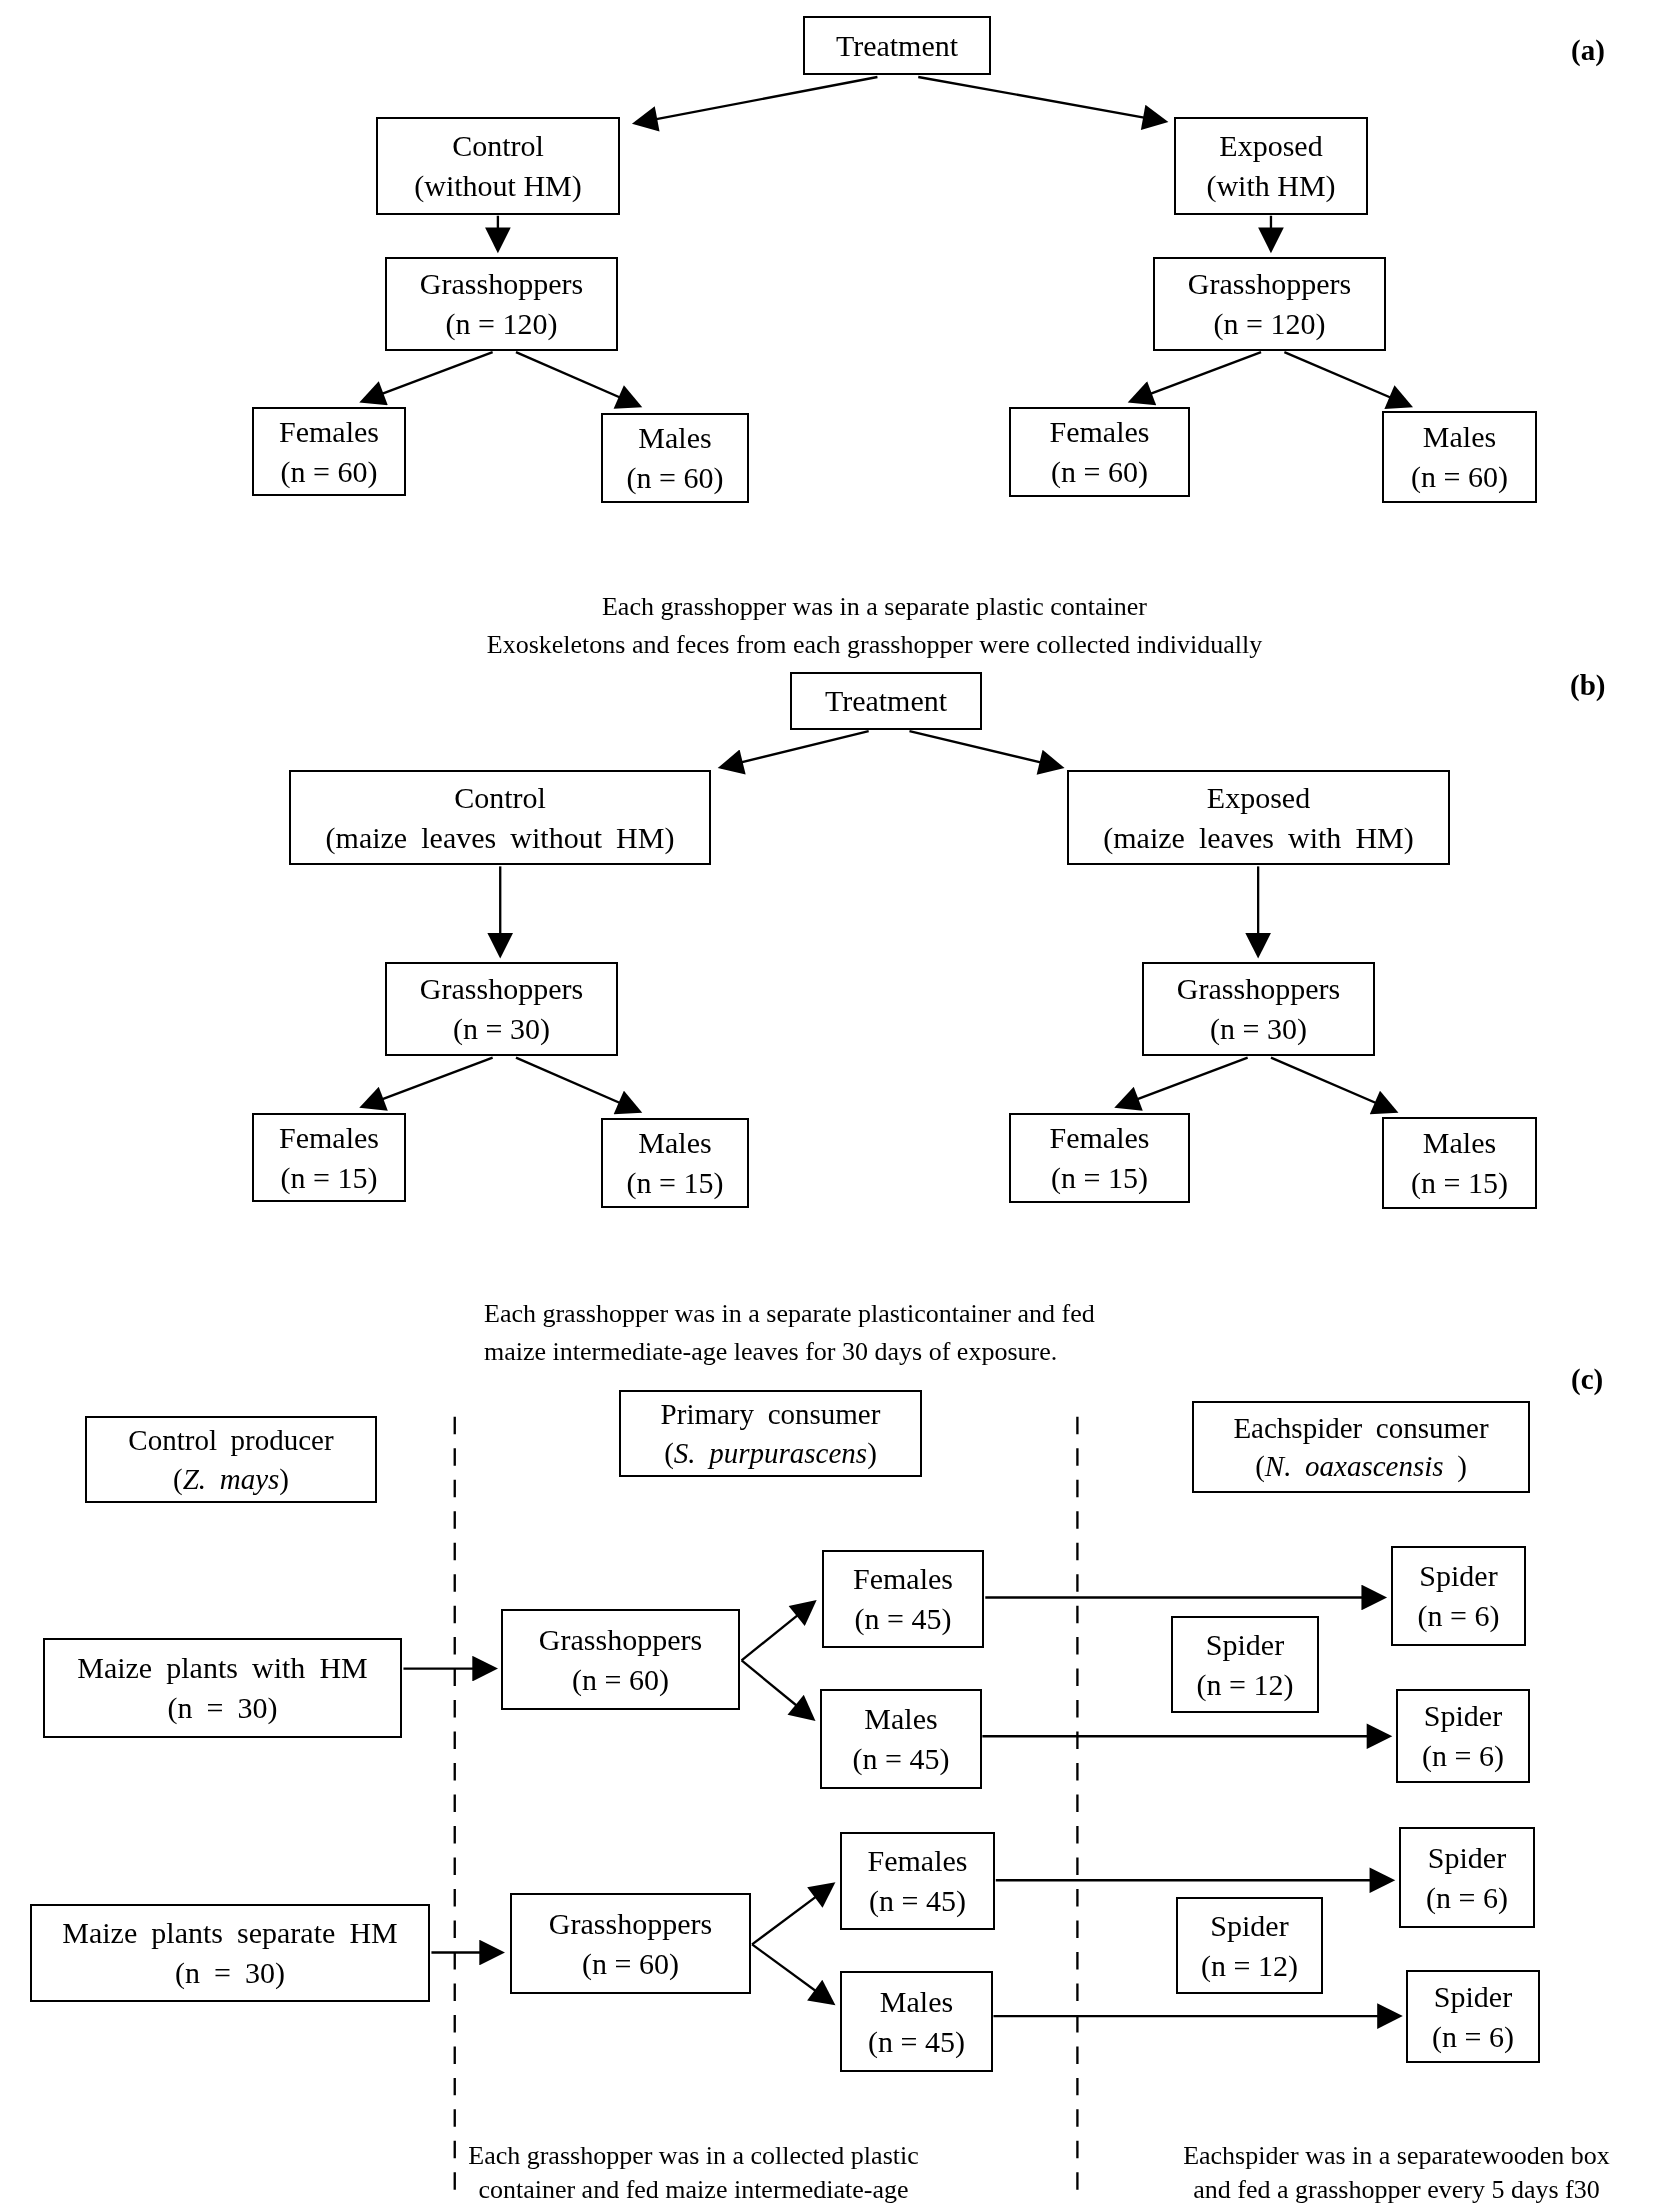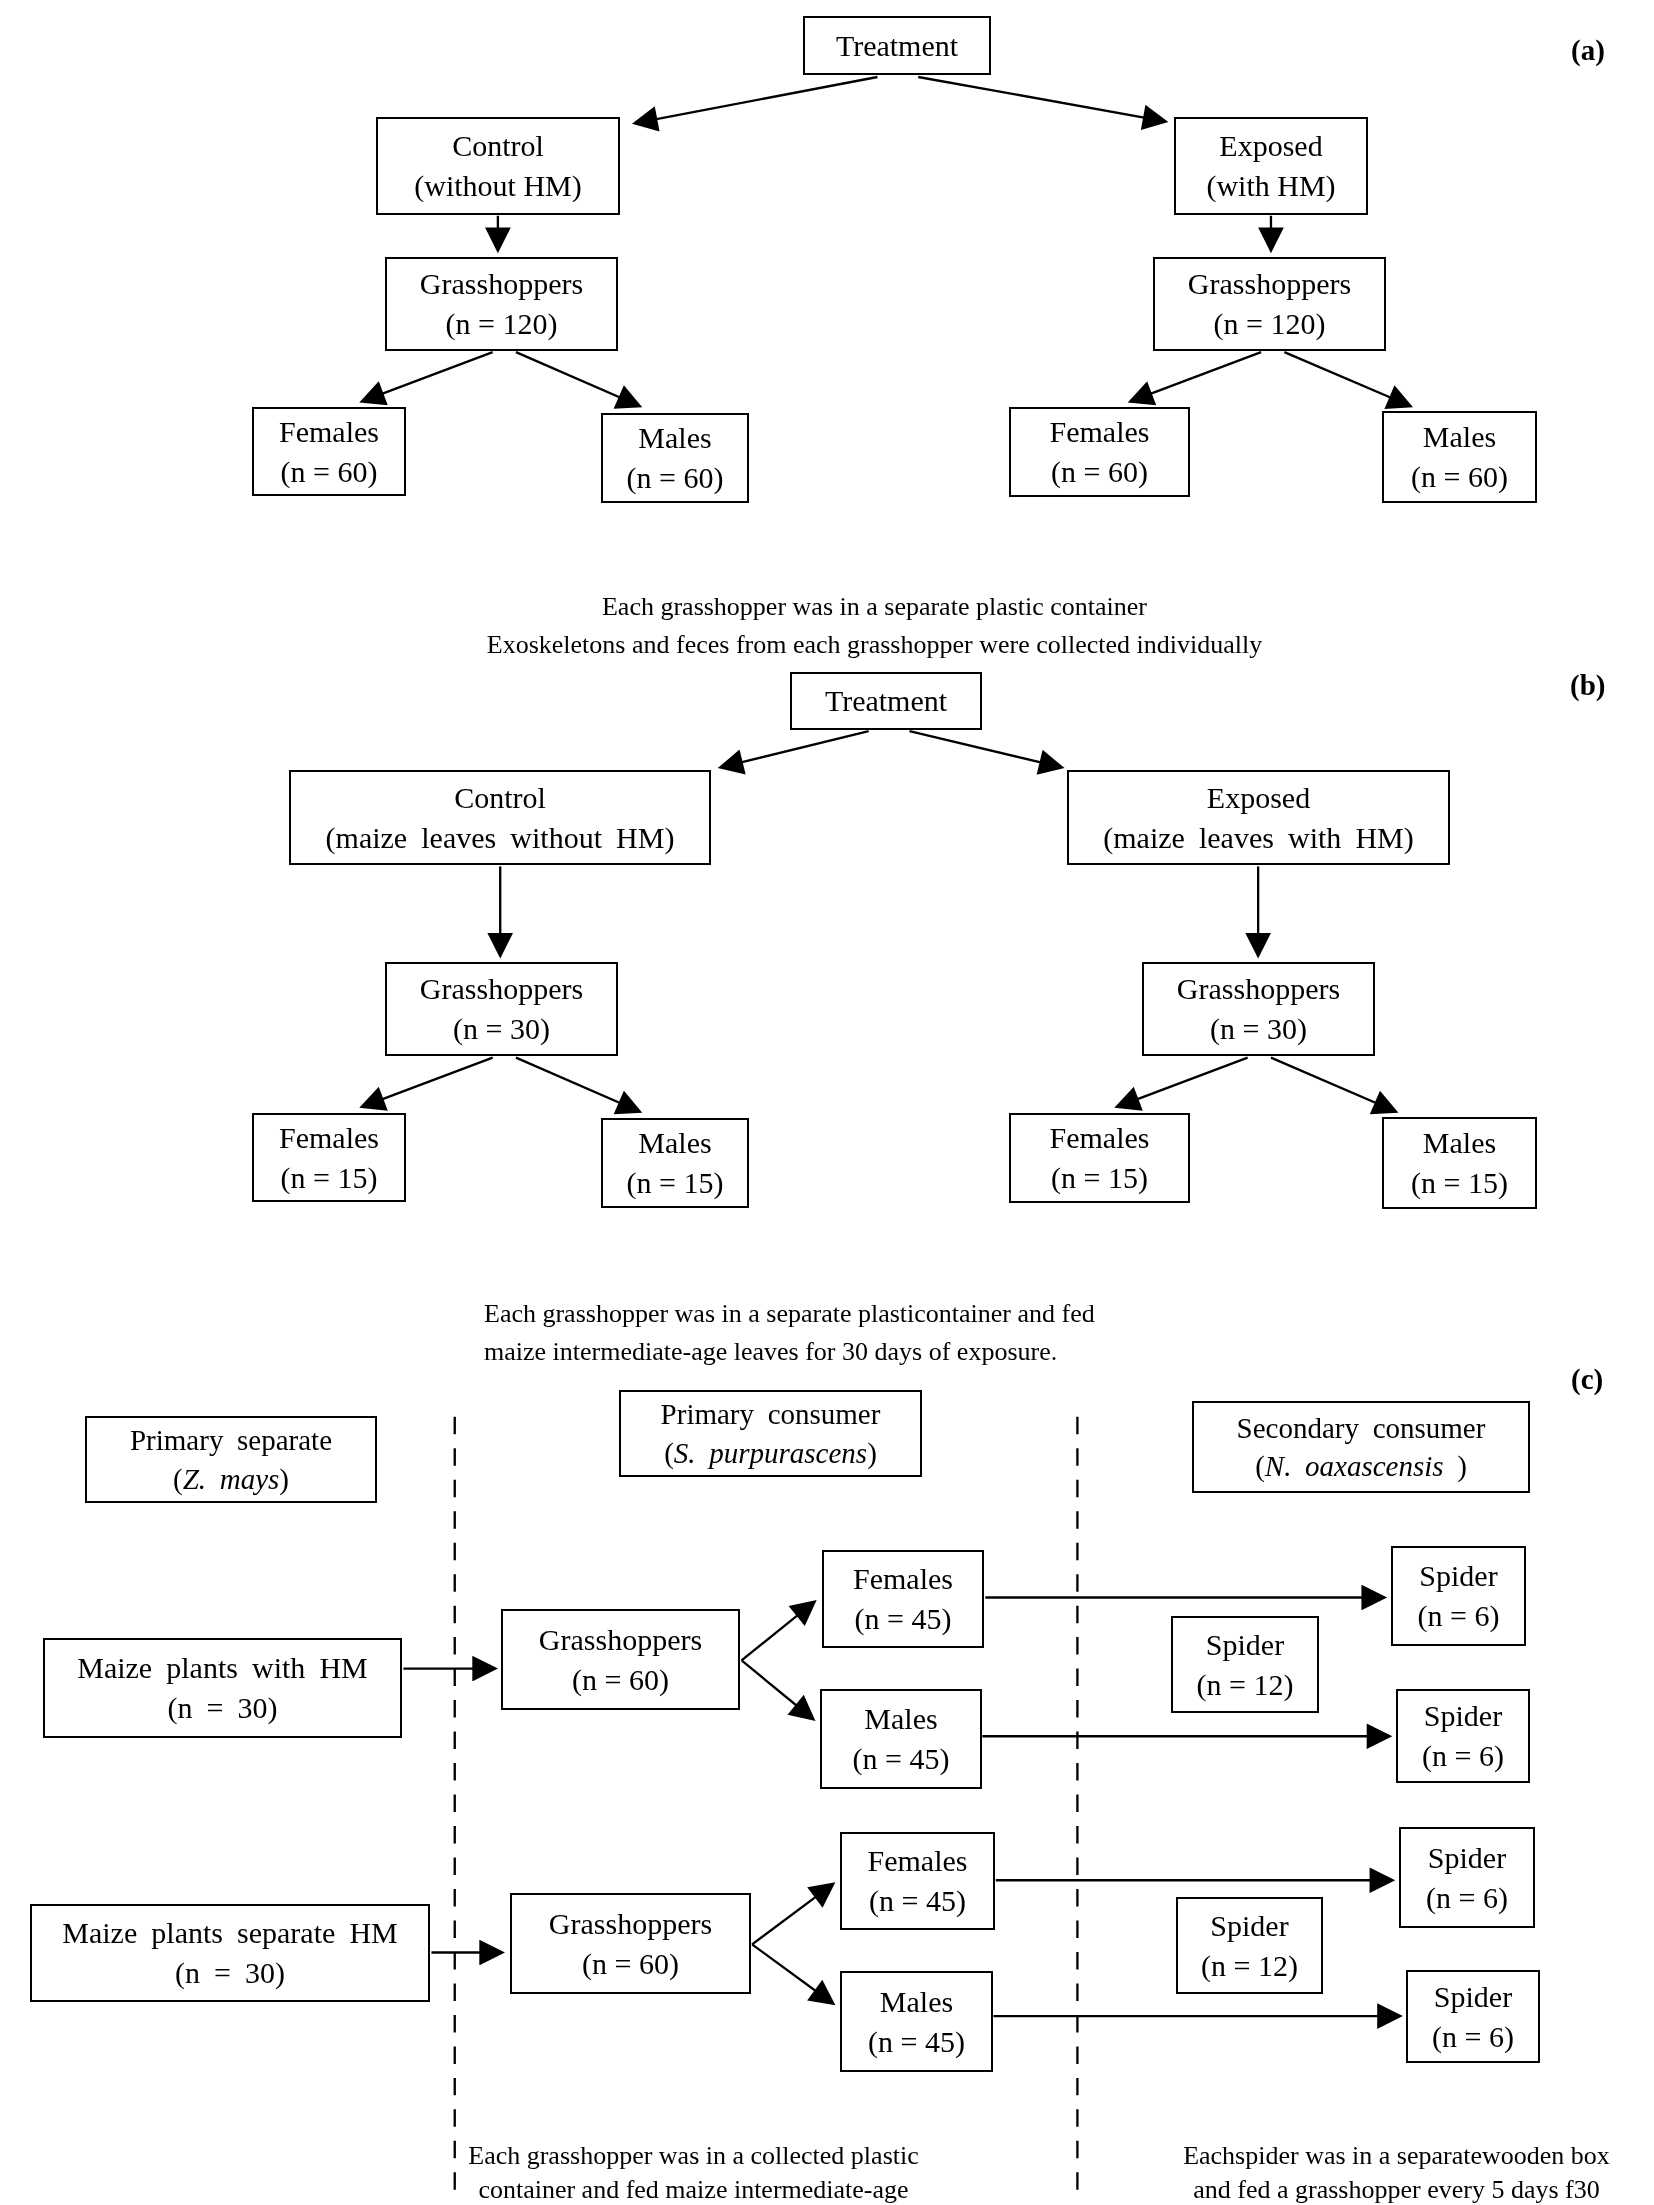--- a/index.html
+++ b/index.html
@@ -153,33 +153,33 @@
     <span>Males</span>
     <span>(n = 15)</span>
   </div>
 
   <div class="caption" style="left:484px; top:1254px; width:816px; text-align:left;">
     <span>Each grasshopper was in a separate plasticontainer and fed</span>
     <span>maize intermediate-age leaves for 30 days of exposure.</span>
   </div>
 
   <div class="box hdr ws" style="left:85px; top:1416px; width:292px; height:87px;">
-    <span>Primary separate</span>
+    <span>Control producer</span>
     <span>
       <span class="inl">(</span><span class="sp">Z. mays</span><span class="inl">)</span>
     </span>
   </div>
   <div class="box hdr ws" style="left:619px; top:1390px; width:303px; height:87px;">
     <span>Primary consumer</span>
     <span>
       <span class="inl">(</span><span class="sp">S. purpurascens</span><span class="inl">)</span>
     </span>
   </div>
   <div class="box hdr ws" style="left:1192px; top:1401px; width:338px; height:92px;">
-    <span>Secondary consumer</span>
+    <span>Eachspider consumer</span>
     <span>
       <span class="inl">(</span><span class="sp">N. oaxascensis</span><span class="inl"> )</span>
     </span>
   </div>
 
   <div class="box ws" style="left:43px; top:1620px; width:359px; height:100px;margin-top:18px;">
     <span>Maize plants with HM</span>
     <span>(n = 30)</span>
   </div>
   <div class="box" style="left:501px; top:1609px; width:239px; height:101px;">

